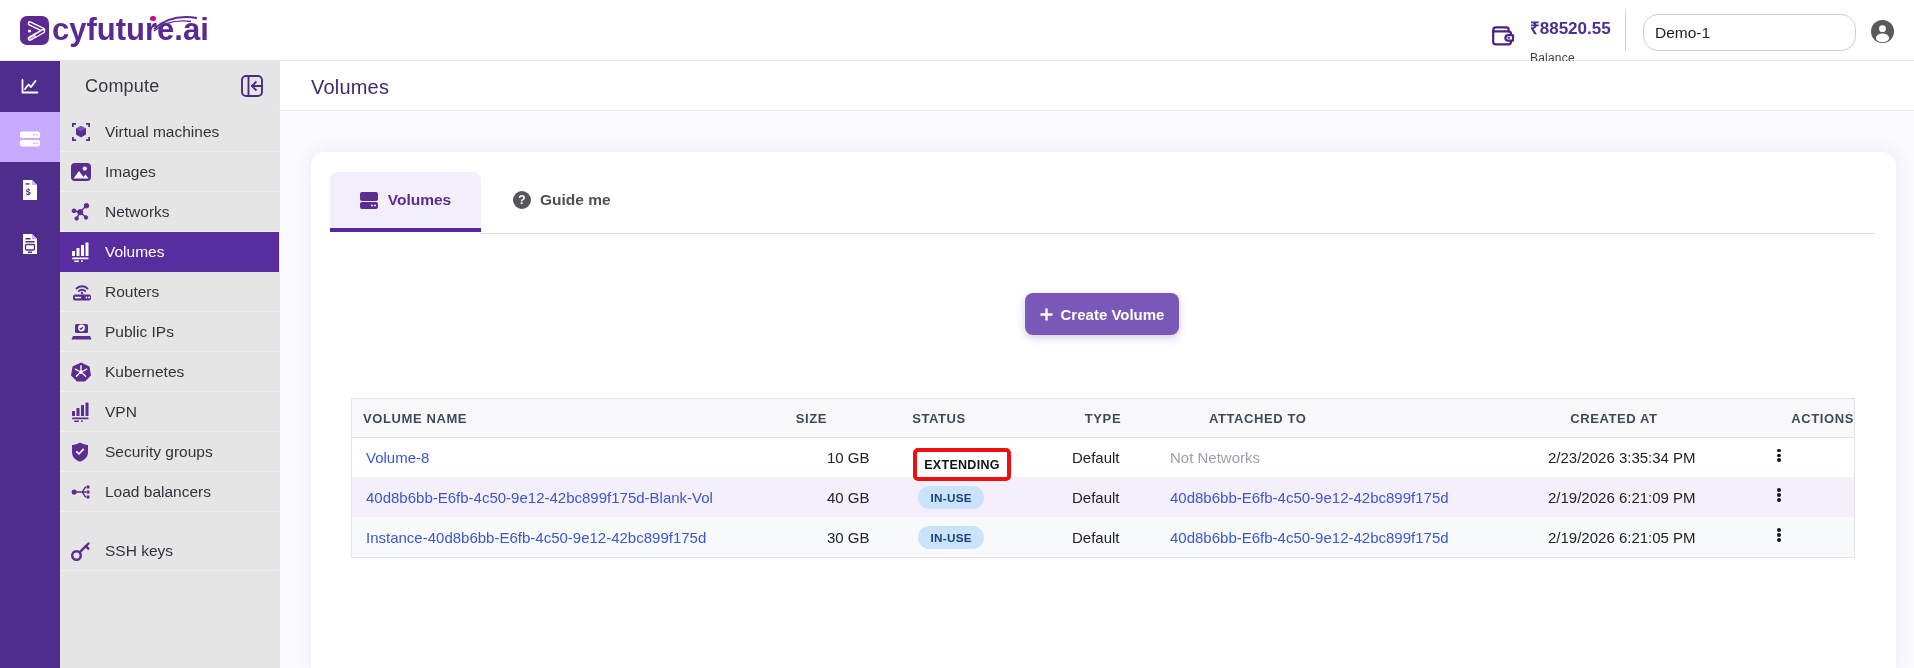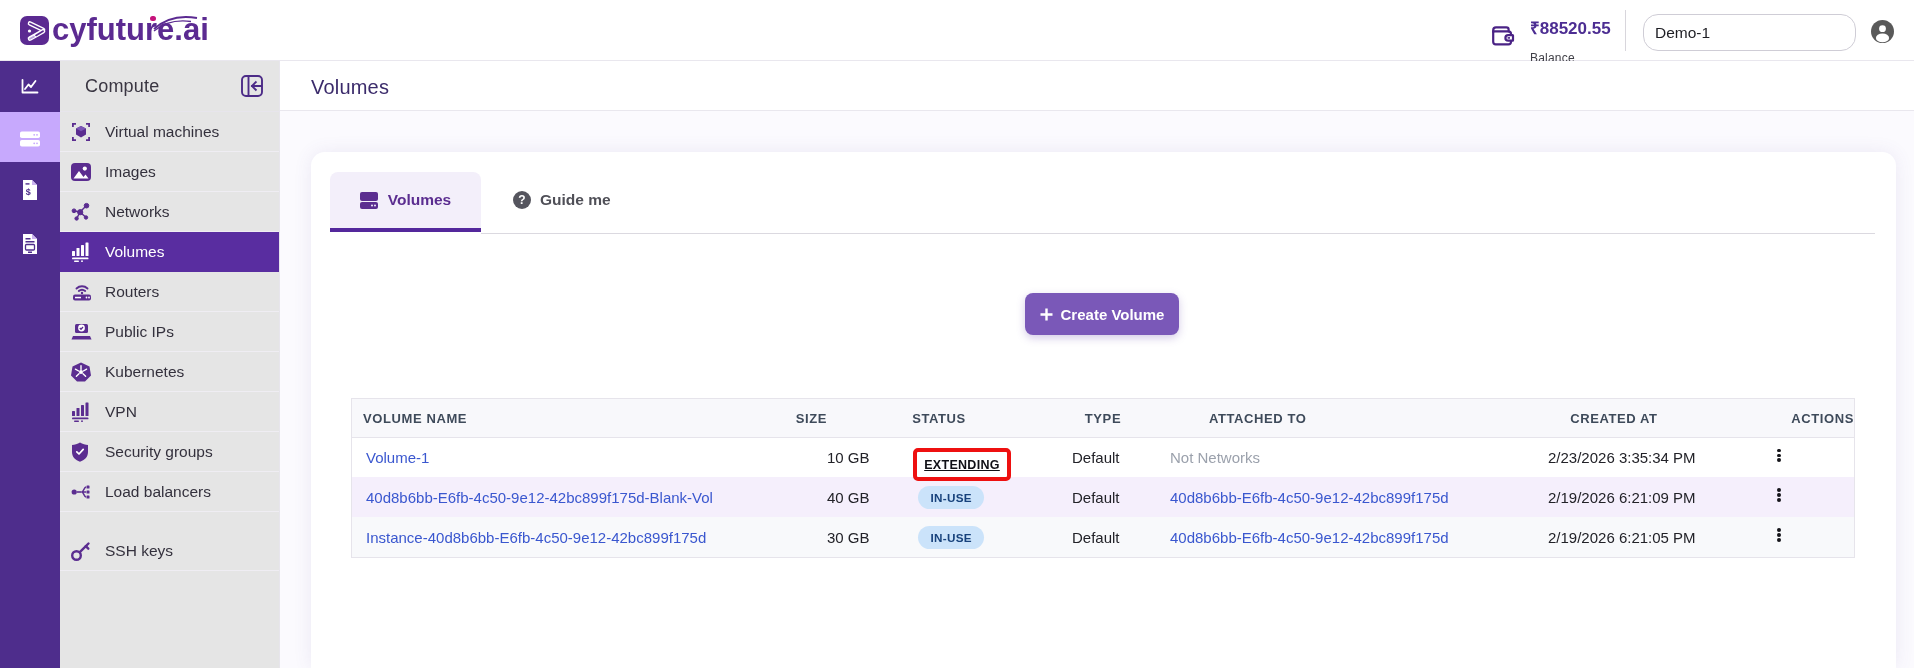--- a/index.html
+++ b/index.html
@@ -50,21 +50,21 @@
 .c6{width:213px;}
 .c7{flex:1;}
 .trow .c7{padding-left:16px;}
 .trow .c1{padding-left:14px;}
 .trow .c2{padding-left:2px;}
 .trow .c4{padding-left:1px;}
 .lav{background:#f5effc;}
 a.vl{color:#3a57cf;text-decoration:none;}
 .gray{color:#9ba1ac;}
 .pill{display:inline-block;height:23px;line-height:23px;padding:0 12.5px;border-radius:12px;background:#cbe3fa;color:#17427c;font-size:11.7px;font-weight:bold;letter-spacing:.3px;margin-left:3px;}
-.extbox{display:flex;align-items:center;justify-content:center;width:98px;height:33px;border:4.5px solid #ee1010;border-radius:5px;background:#fff;font-size:12.5px;font-weight:bold;color:#101016;letter-spacing:.3px;margin:14px 0 0 -2px;text-decoration:underline;}
+.extbox{display:flex;align-items:center;justify-content:center;width:98px;height:33px;border:4.5px solid #ee1010;border-radius:5px;background:#fff;font-size:12.5px;font-weight:bold;color:#101016;letter-spacing:.3px;margin:14px 0 0 -2px;}
 .kebab{display:inline-block;width:3.5px;}
 .kebab i{display:block;width:3.8px;height:3.8px;border-radius:50%;background:#15151a;margin-bottom:1.2px;}
 </style>
 </head>
 <body>
 
 <div id="topbar" class="abs">
 
   <svg class="abs" style="left:20px;top:16px;" width="29" height="29" viewBox="0 0 29 29">
     <rect x="0" y="0" width="29" height="29" rx="7" fill="#5b2a91"></rect>
@@ -293,21 +293,21 @@
       <div id="thead">
         <div class="c1">VOLUME NAME</div>
           <div class="c2">SIZE</div>
           <div class="c3">STATUS</div>
           <div class="c4">TYPE</div>
           <div class="c5">ATTACHED TO</div>
           <div class="c6">CREATED AT</div>
           <div class="c7">ACTIONS</div>
       </div>
       <div class="trow">
-        <div class="c1"><a class="vl" href="#">Volume-1</a></div>
+        <div class="c1"><a class="vl" href="#">Volume-8</a></div>
         <div class="c2">10 GB</div>
         <div class="c3">
             <div class="extbox">EXTENDING</div>
           </div>
         <div class="c4">Default</div>
         <div class="c5 gray">Not Networks</div>
         <div class="c6">2/23/2026 3:35:34 PM</div>
         <div class="c7"><span class="kebab"><i></i><i></i><i></i></span></div>
       </div>
       <div class="trow lav">

